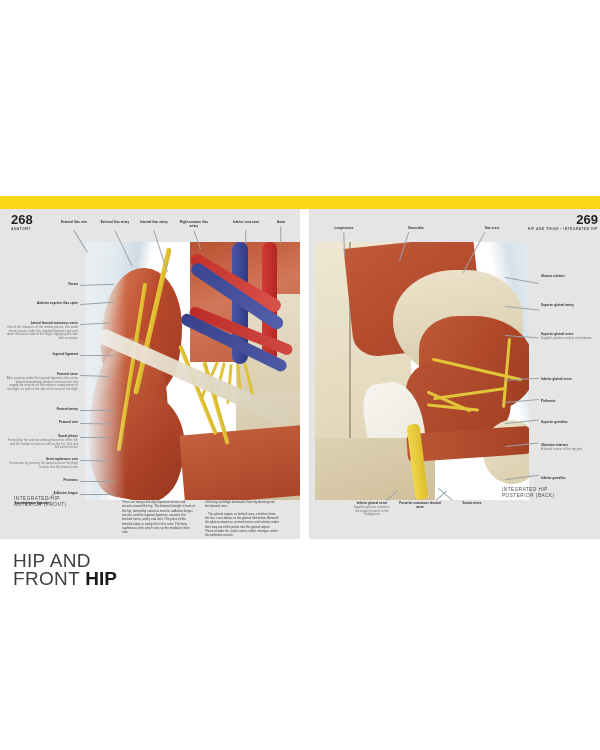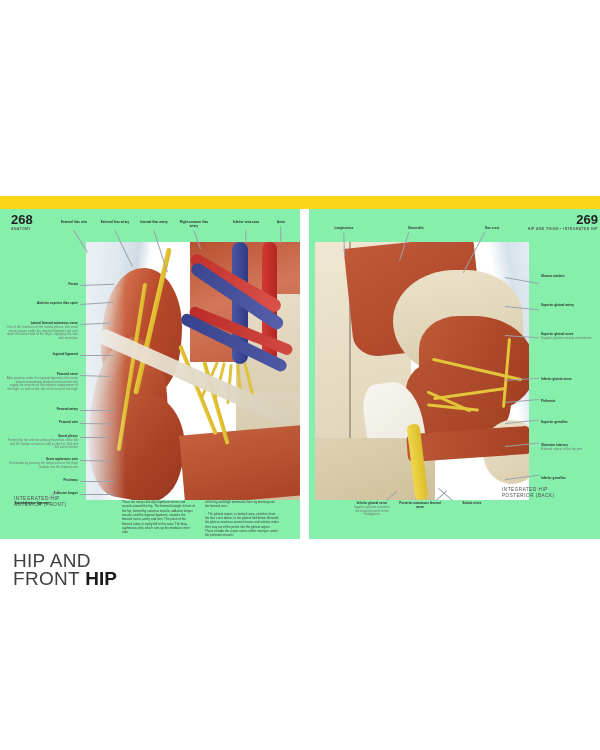--- a/index.html
+++ b/index.html
@@ -6,21 +6,21 @@
   body{
     width:600px;height:750px;background:#ffffff;overflow:hidden;
     font-family:"Liberation Sans", sans-serif;color:#231f20;
   }
   .spread{position:absolute;left:0;top:0;width:600px;height:750px;background:#fff;}
 
   
   .banner{position:absolute;left:0;top:196px;width:600px;height:13px;background:#f9d616;}
 
   
-  .page{position:absolute;top:209px;height:330px;background:#86efac;}
+  .page{position:absolute;top:209px;height:330px;background:#e5e5e5;}
   .page-left{left:0;width:300px;}
   .page-right{left:309px;width:300px;}
 
   
   .folio{position:absolute;font-weight:bold;}
   .folio-num{font-size:13px;letter-spacing:0px;line-height:13px;color:#231f20;}
   .folio-sub{font-size:3.4px;letter-spacing:.45px;color:#555;line-height:5px;margin-top:1px;font-weight:bold;}
   .folio-left{left:11px;top:4px;text-align:left;}
   .folio-right{right:11px;top:4px;text-align:right;}
 

